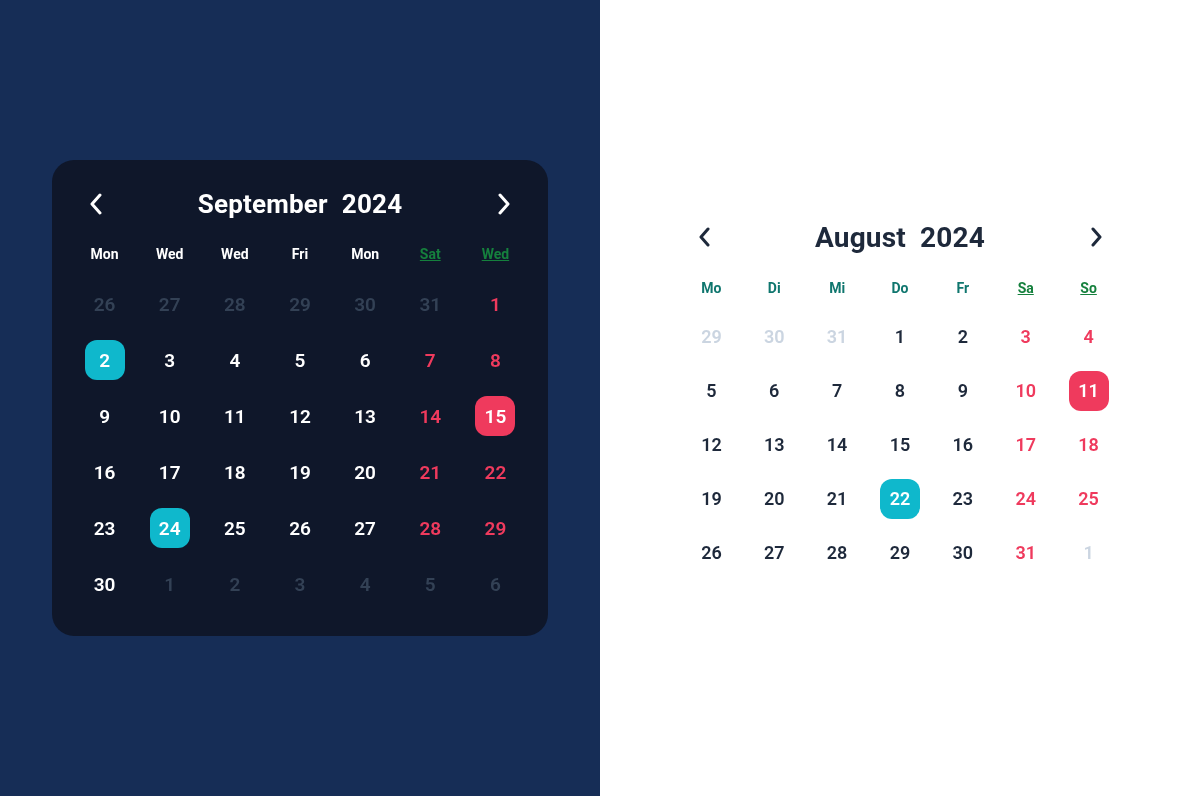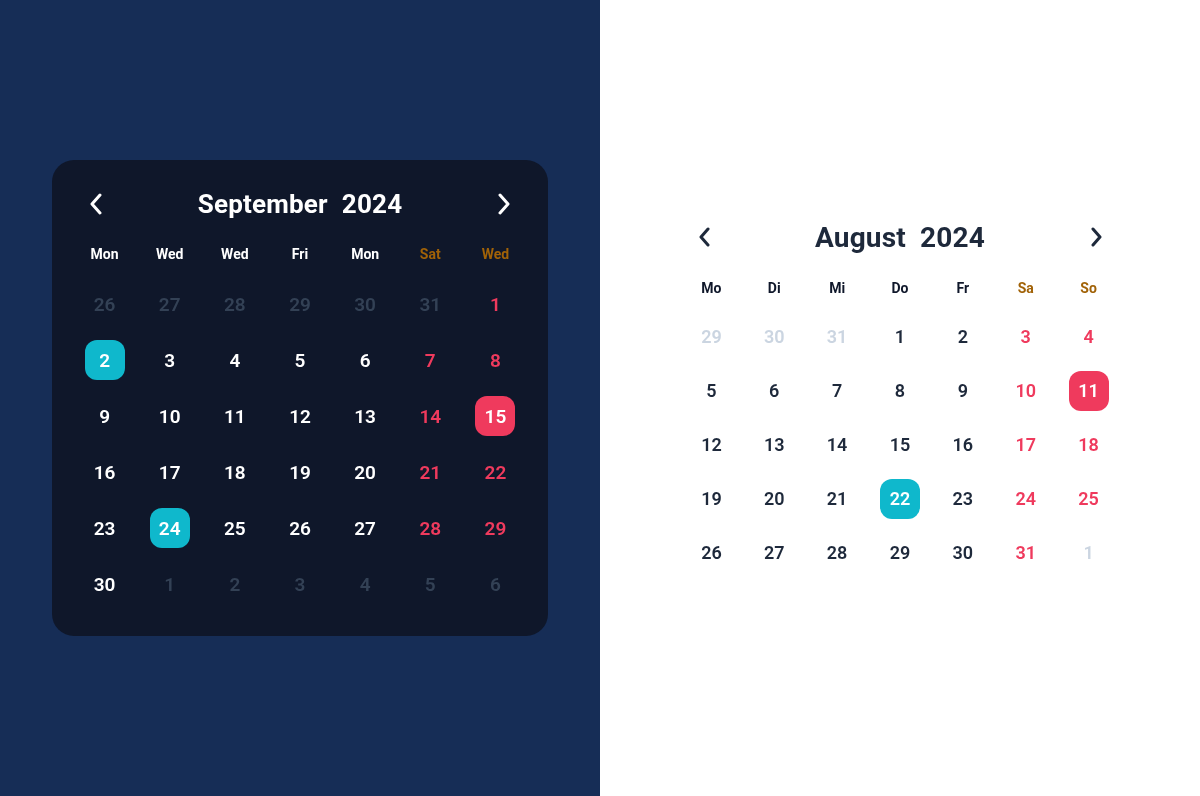--- a/index.html
+++ b/index.html
@@ -63,22 +63,22 @@
   .grid {
     display: grid;
     grid-template-columns: repeat(7, 1fr);
     text-align: center;
   }
   .dow {
     font-size: 14px;
     font-weight: 700;
     padding: 12px 0 14px;
   }
-  .cal-light .dow { color: #0f172a; }
-  .dow.weekend { color: #a16207; }
+  .cal-light .dow { color: #0f766e; }
+  .dow.weekend { color: #15803d; text-decoration: underline; }
 
   .day {
     height: 56px;
     display: flex;
     align-items: center;
     justify-content: center;
     font-size: 19px;
     font-weight: 600;
     cursor: pointer;
   }

